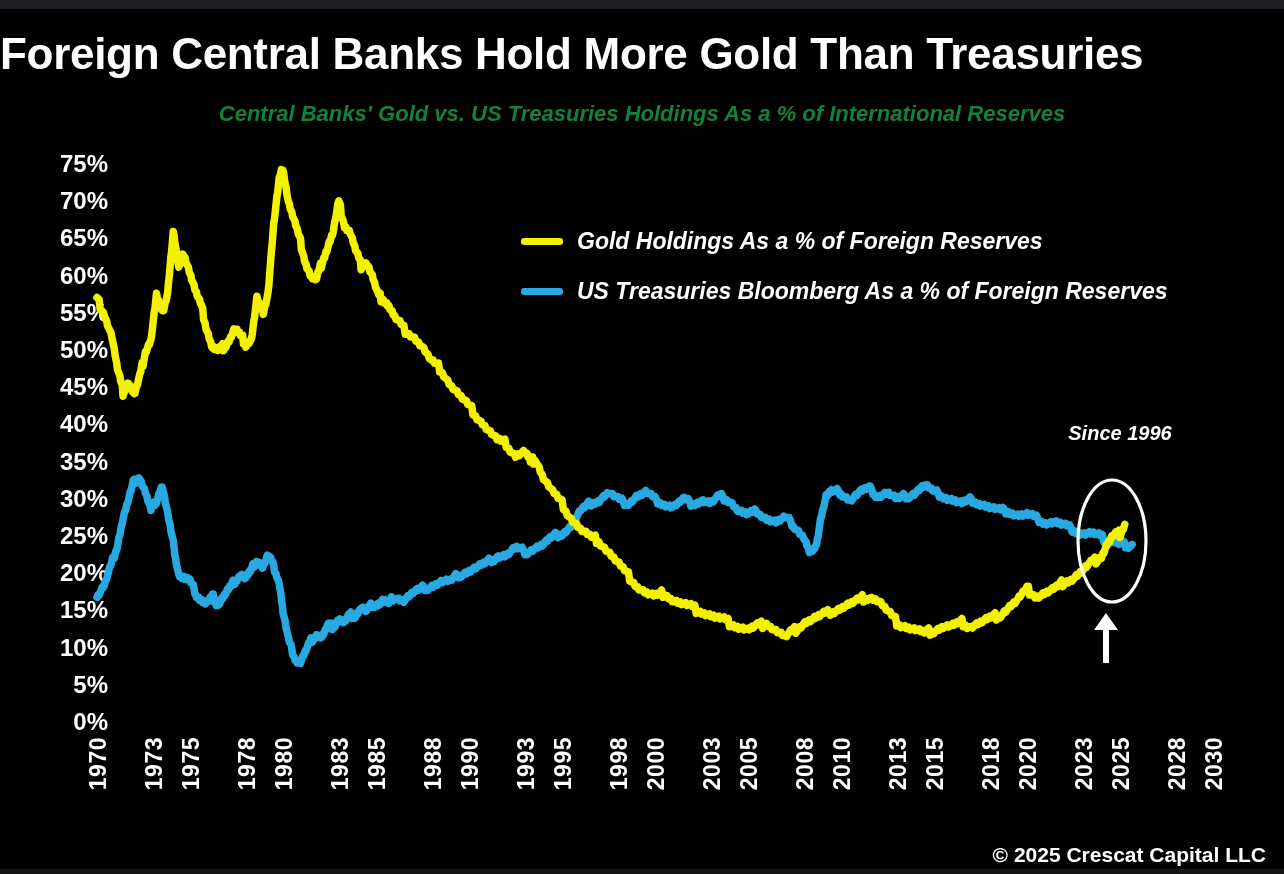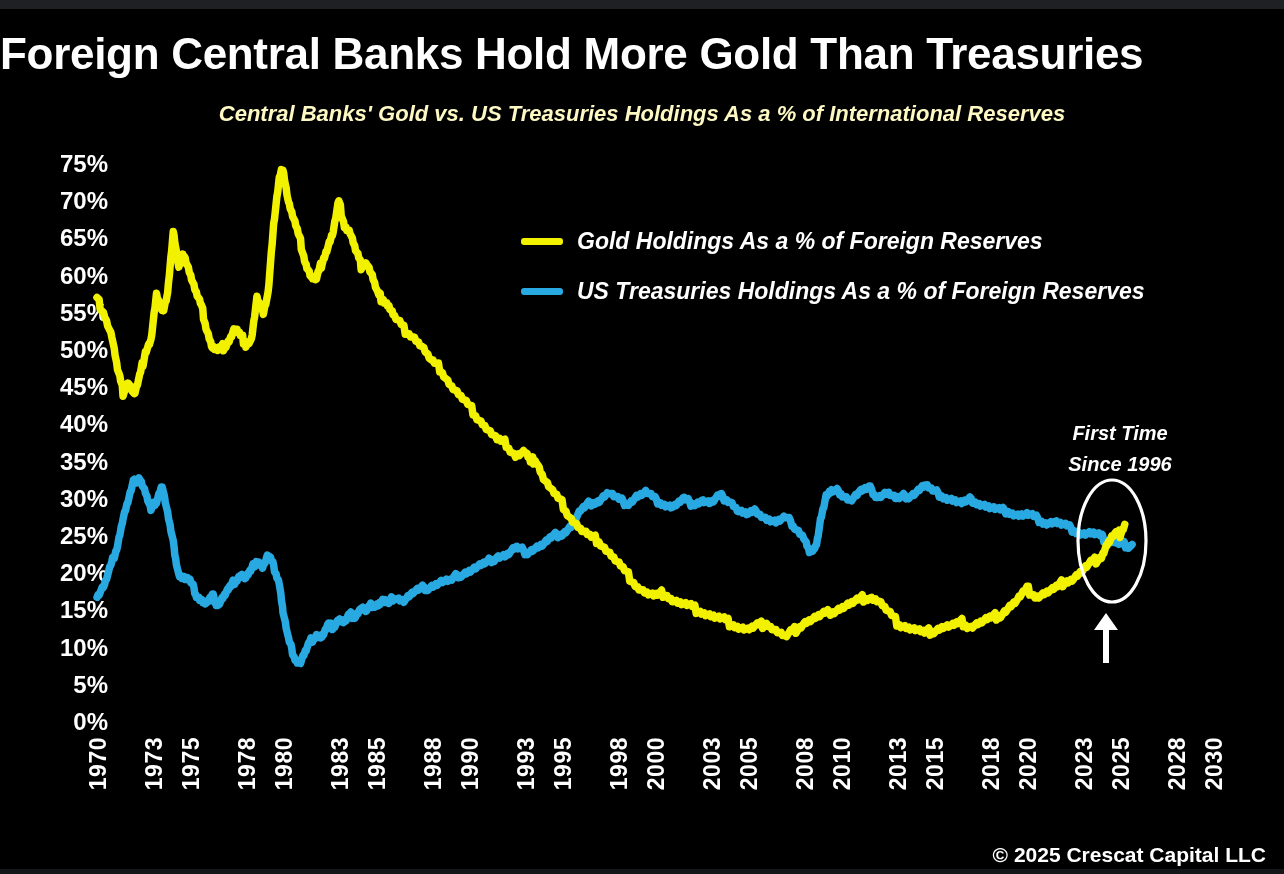--- a/index.html
+++ b/index.html
@@ -47,21 +47,21 @@
     letter-spacing: -0.3px;
     font-family: "Liberation Sans", sans-serif;
     white-space: nowrap;
   }
   #subtitle {
     position: absolute;
     left: 0;
     top: 101px;
     width: 1284px;
     text-align: center;
-    color: #fef9c3;
+    color: #15803d;
     font-size: 22px;
     font-weight: bold;
     font-style: italic;
     font-family: "Liberation Sans", sans-serif;
     white-space: nowrap;
   }
   #plot-area {
     position: absolute;
     left: 0; top: 0;
     width: 1284px;
@@ -239,25 +239,24 @@
     </g>
   </svg>
 
   <div id="legend">
     <div class="legend-row">
       <span class="legend-swatch" id="sw-gold" style="background: rgb(242, 242, 0);"></span>
       <span class="legend-text">Gold Holdings As a % of Foreign Reserves</span>
     </div>
     <div class="legend-row">
       <span class="legend-swatch" id="sw-blue" style="background: rgb(41, 169, 225);"></span>
-      <span class="legend-text">US Treasuries Holdings As a % of Foreign Reserves</span>
+      <span class="legend-text">US Treasuries Bloomberg As a % of Foreign Reserves</span>
     </div>
   </div>
 
   <div id="annotation">
-    <div>First Time</div>
     <div>Since 1996</div>
   </div>
 
   <div class="footer-text" id="copyright">© 2025 Crescat Capital LLC</div>
 
   <div class="bottom-strip"></div>
 </div>
 
 </body></html>

